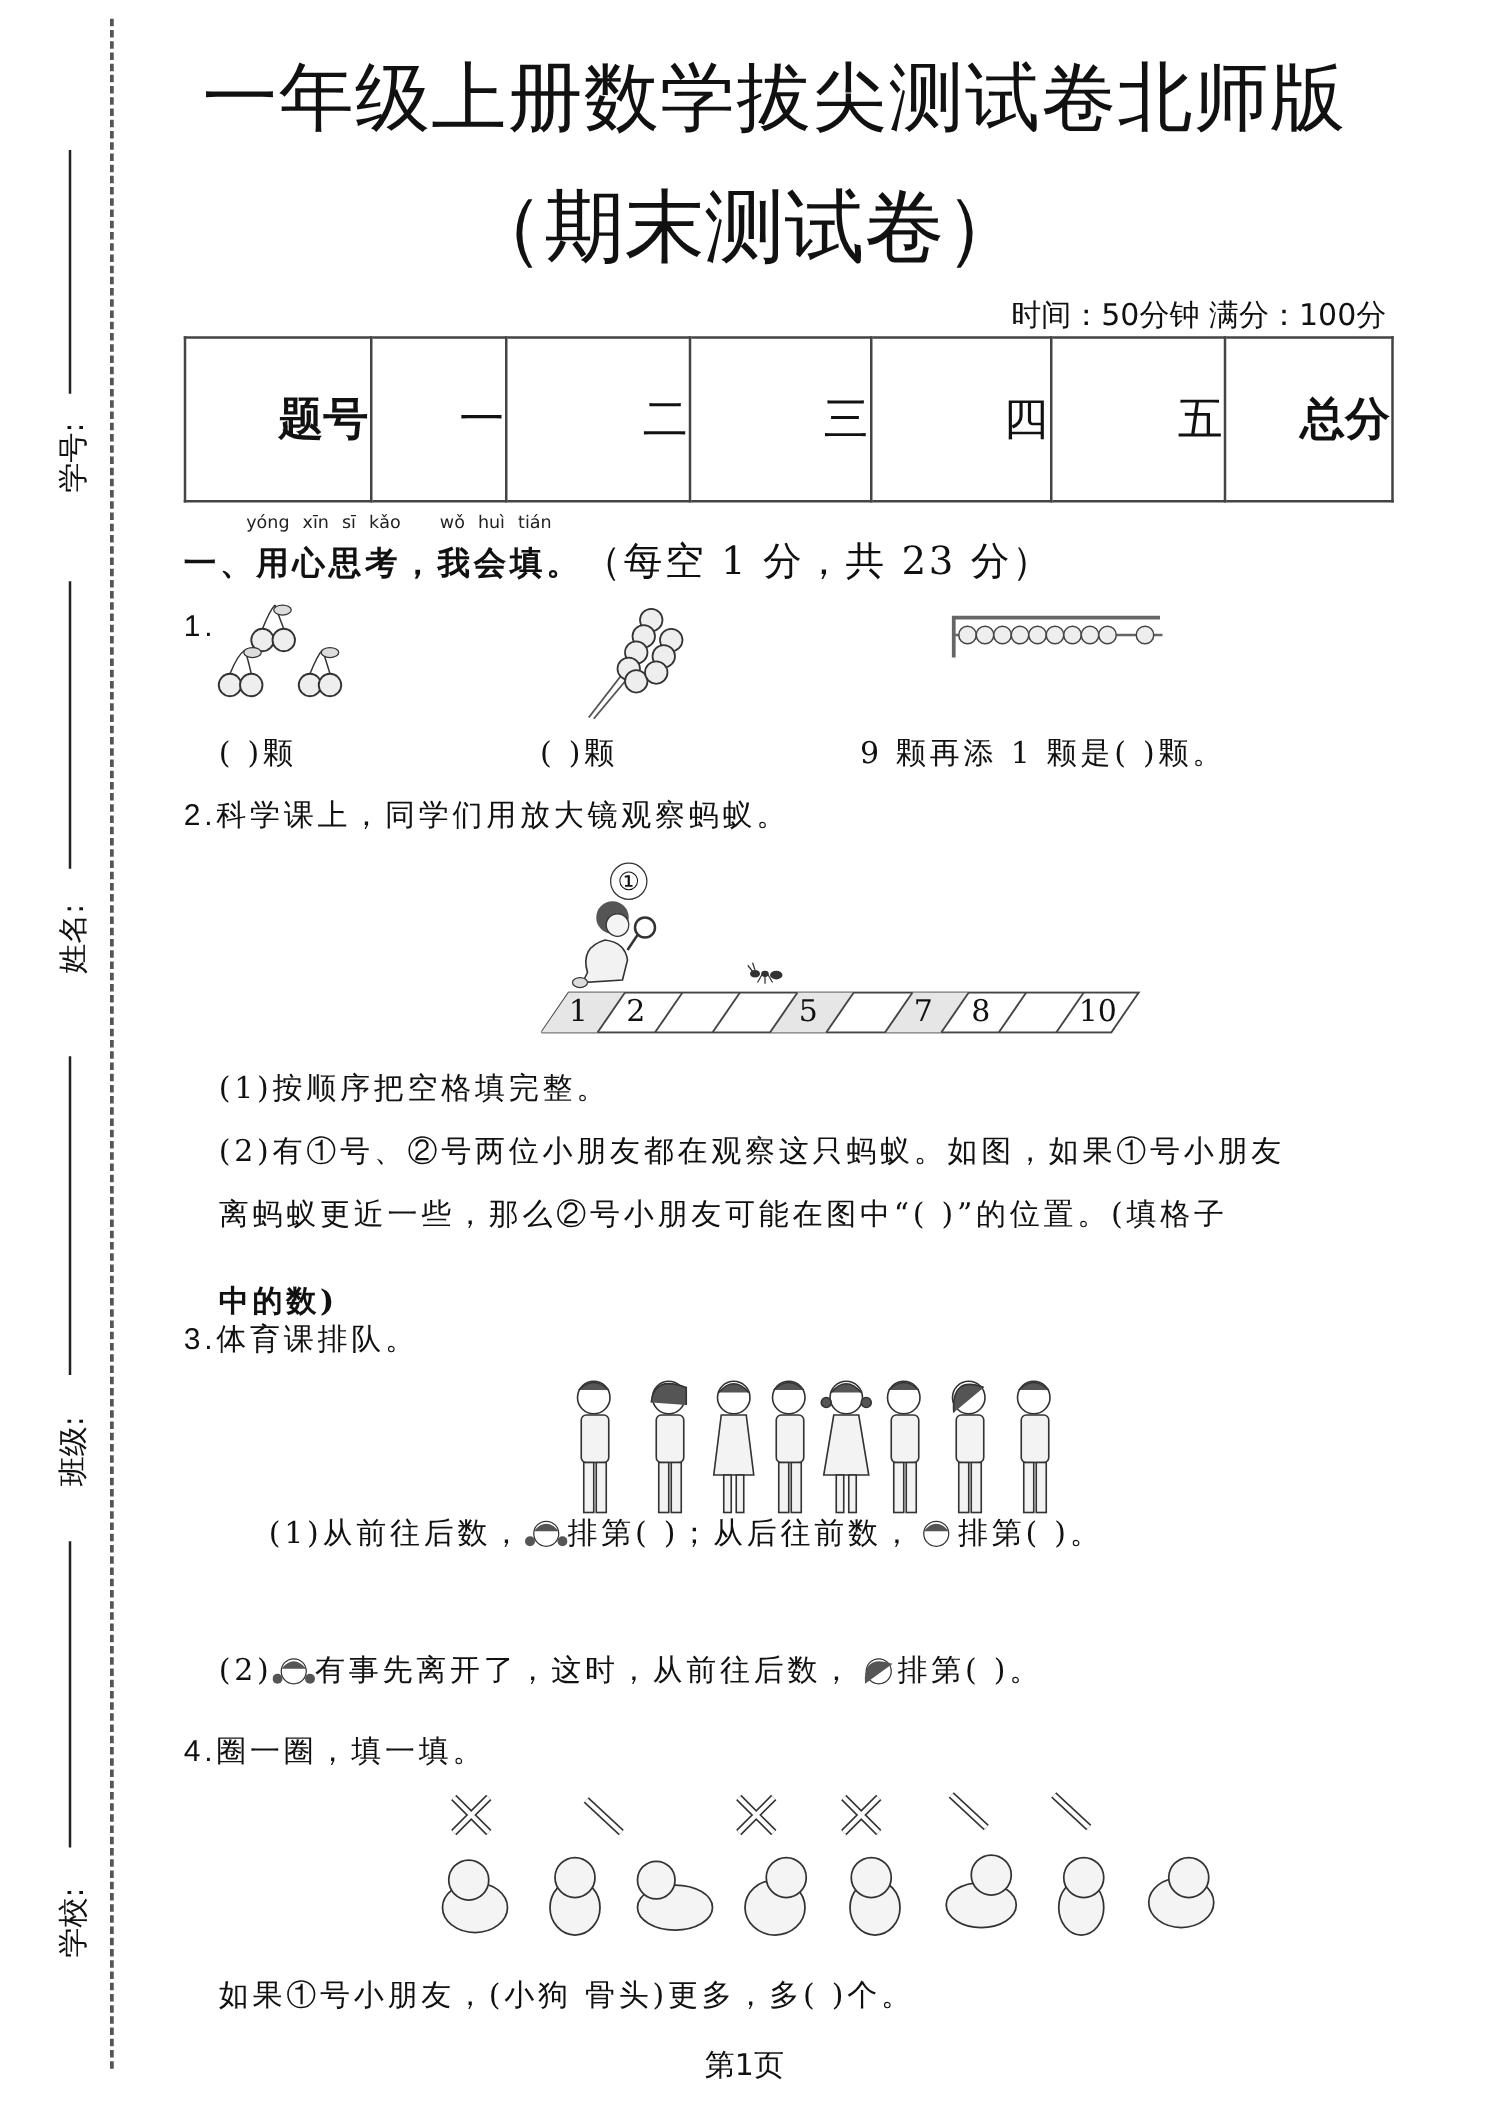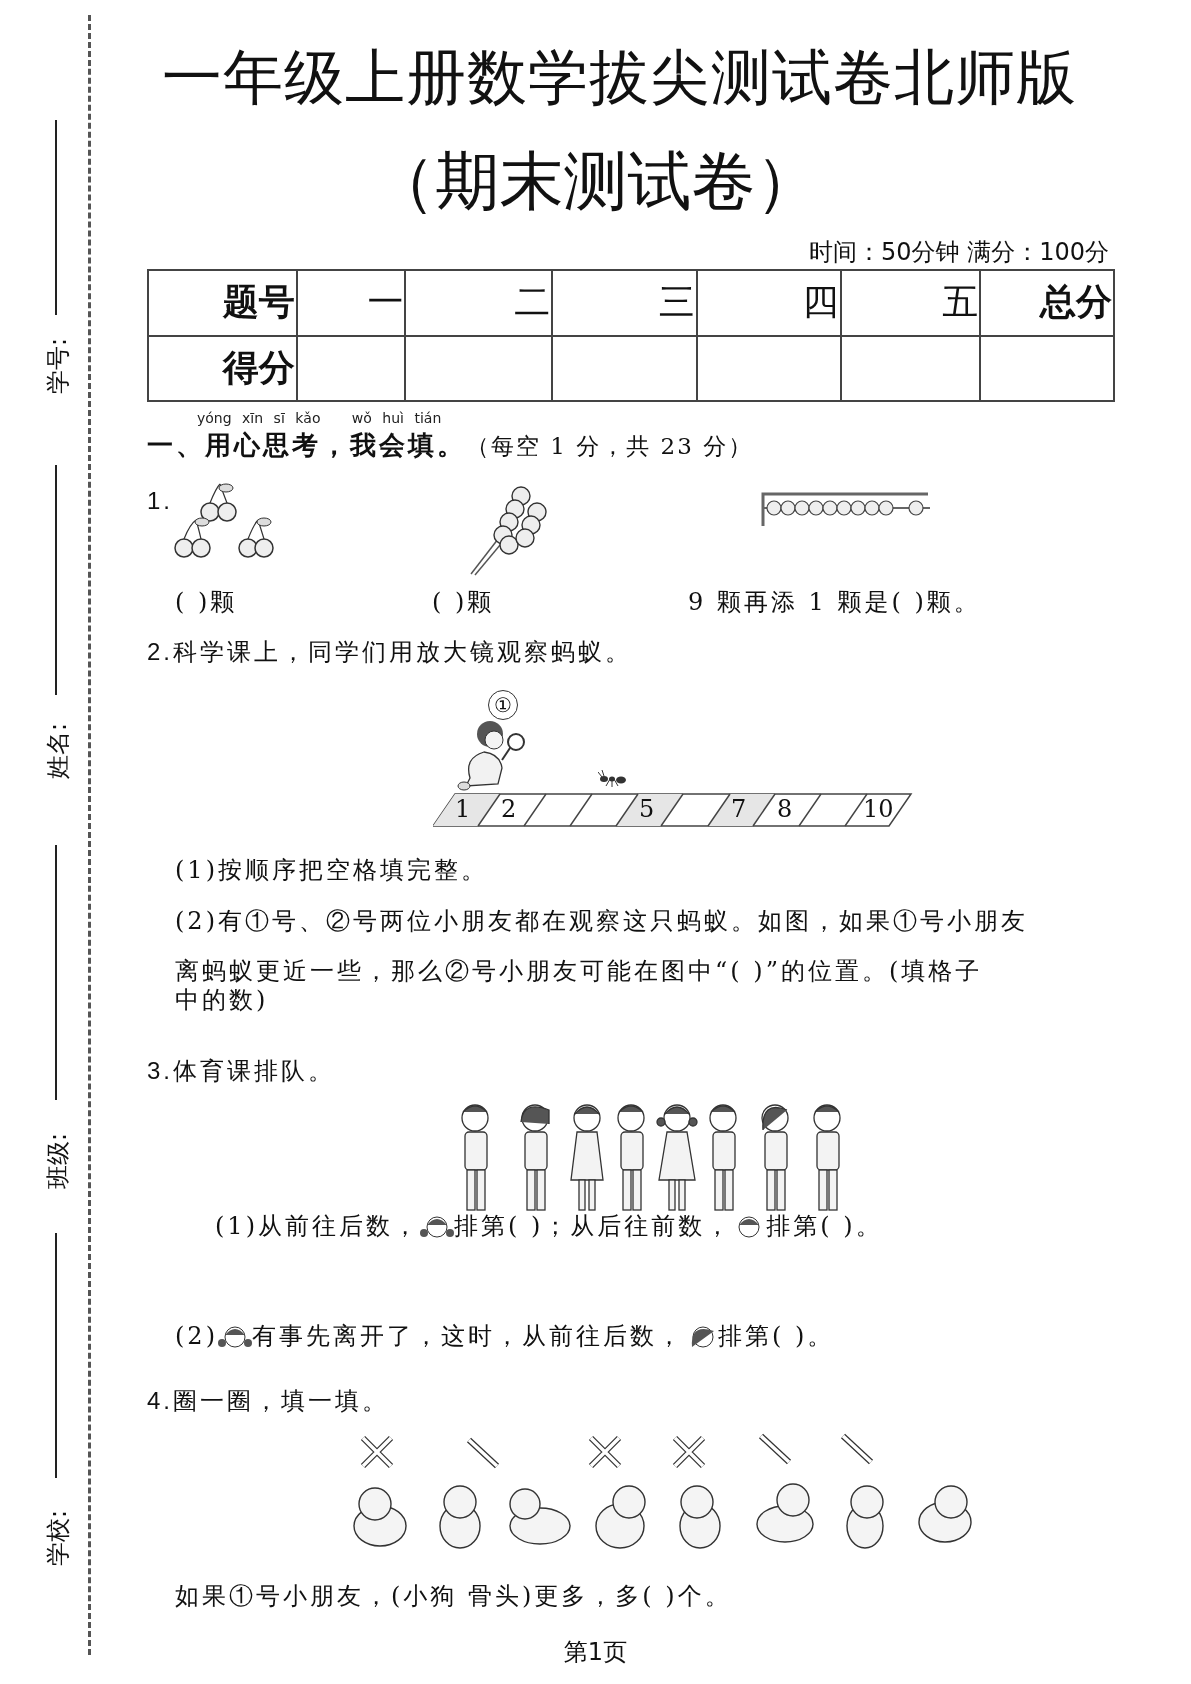--- a/index.html
+++ b/index.html
@@ -23,21 +23,21 @@
   table.score { position:absolute; left:147px; top:269px; width:968px; height:133px;
                 border-collapse:collapse; }
   table.score td { border:2px solid #444; text-align:right; font-size:36px;
                    font-family:"DejaVu Serif", serif; }
   table.score td.hd { font-family:"DejaVu Sans", sans-serif; font-weight:bold; }
 
   .serif { font-family:"DejaVu Serif", "Liberation Serif", serif; }
   .pinyin { left:197px; top:410px; font-size:14px; color:#222; word-spacing:6px; }
   .sec-head { left:147px; top:428px; font-size:26px; }
   .sec-head b { font-weight:bold; letter-spacing:3px; }
-  .sec-head span.pts { font-size:23px; letter-spacing:2px; }
+  .sec-head span.pts { font-size:31px; letter-spacing:2px; }
 
   .q { font-size:24px; letter-spacing:3px; }
   .qnum { font-family:"Liberation Sans", sans-serif; font-weight:normal; }
   .line { font-size:24px; letter-spacing:3px; }
 
   .num-strip { left:433px; top:793px; }
   .kid-row { left:445px; top:1100px; }
   .footer { left:0; width:1191px; top:1636px; text-align:center; font-size:24px; }
 </style>
 </head>
@@ -74,29 +74,20 @@
   <tbody>
       <tr>
     <td class="hd">题号</td>
     <td>一</td>
     <td>二</td>
     <td>三</td>
     <td>四</td>
     <td>五</td>
     <td class="hd">总分</td>
   </tr>
-  <tr>
-    <td class="hd">得分</td>
-    <td></td>
-    <td></td>
-    <td></td>
-    <td></td>
-    <td></td>
-    <td></td>
-  </tr>
 </tbody>
   </table>
 
 <div class="abs pinyin">
   <span>yóng</span>
   <span>xīn</span>
   <span>sī</span>
   <span>kǎo</span>
   &nbsp;
   <span>wǒ</span>
@@ -224,21 +215,21 @@
   <span class="abs" style="left:252px;top:2px;"></span>
   <span class="abs" style="left:298px;top:2px;">7</span>
   <span class="abs" style="left:344px;top:2px;">8</span>
   <span class="abs" style="left:390px;top:2px;"></span>
   <span class="abs" style="left:430px;top:2px;">10</span>
 </div>
 
 <div class="abs line serif" style="left:175px;top:854px;">(1)按顺序把空格填完整。</div>
 <div class="abs line serif" style="left:175px;top:905px;">(2)有①号、②号两位小朋友都在观察这只蚂蚁。如图，如果①号小朋友</div>
 <div class="abs line serif" style="left:175px;top:955px;">离蚂蚁更近一些，那么②号小朋友可能在图中“(        )”的位置。(填格子</div>
-<div class="abs line serif" style="left:175px;top:984px;">中的数)</div>
+<div class="abs line serif" style="left:175px;top:1025px;font-weight:bold;">中的数)</div>
 
 <div class="abs q serif" style="left:147px;top:1055px;">
   <span class="qnum">3.</span><span>体育课排队。</span>
 </div>
 
 <svg class="abs kid-row" width="460" height="120">
   <g fill="#f3f3f3" stroke="#333" stroke-width="1.3">
     <g>
         <circle cx="30" cy="18" r="13" fill="#fff"></circle>
         <path d="M18 12 Q30 0 42 12" fill="#555"></path>

